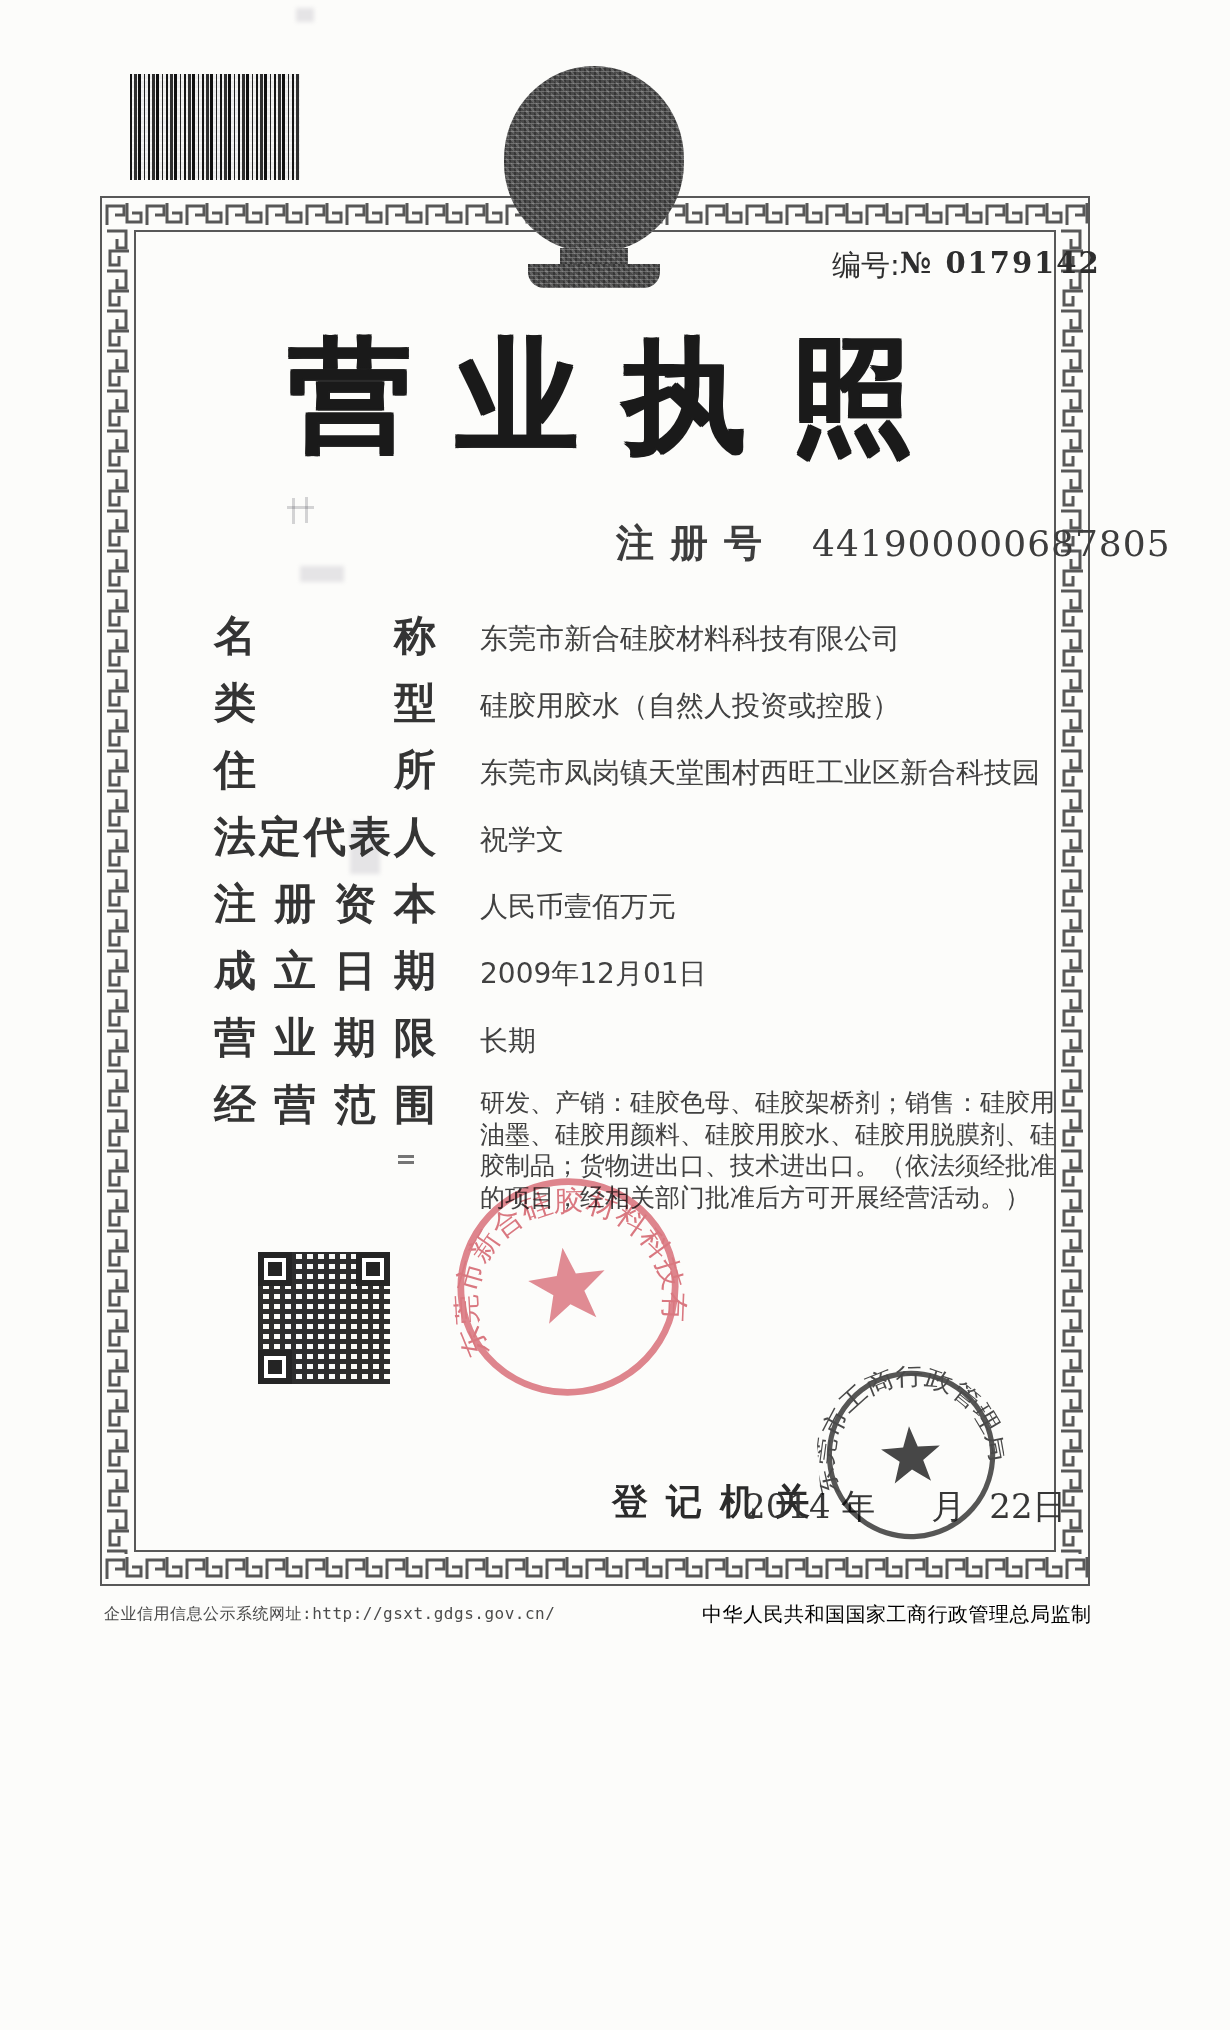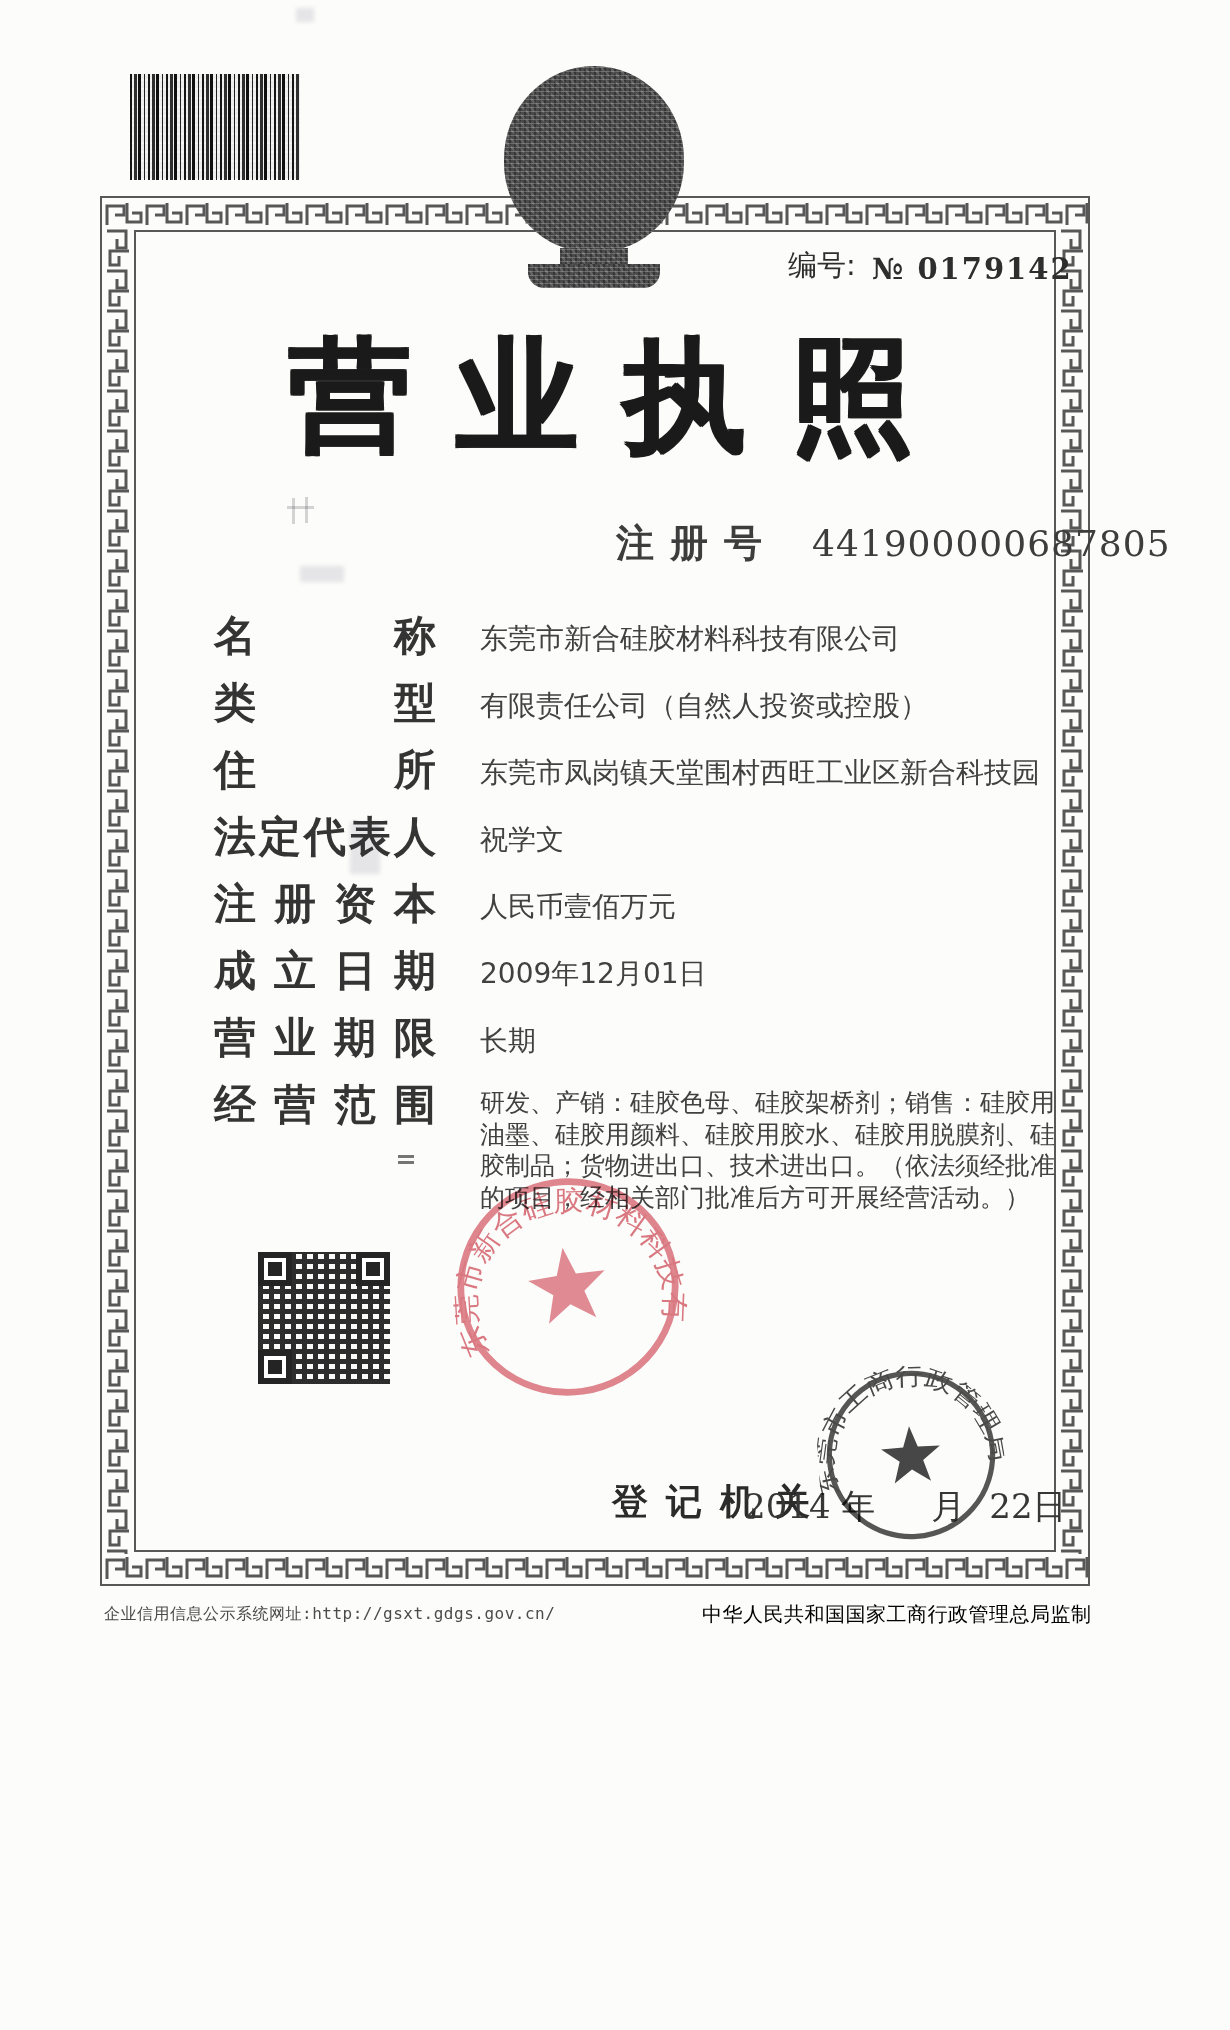--- a/index.html
+++ b/index.html
@@ -29,22 +29,22 @@
          border:2px solid #585858;z-index:1;box-sizing:border-box;}
   .frame-inner{position:absolute;inset:32px;border:2px solid #585858;}
   .strip{position:absolute;}
   .strip-top{left:2px;top:2px;}
   .strip-bottom{left:2px;bottom:2px;}
   .strip-left{left:2px;top:30px;}
   .strip-right{right:2px;top:30px;}
   .mkp{fill:none;stroke:#575757;stroke-width:3;}
 
   
-  .serial{position:absolute;left:788px;top:246px;z-index:4;display:flex;gap:16px;
-          align-items:flex-end;font-size:29px;color:#2e2e2e;}
+  .serial{position:absolute;left:832px;top:246px;z-index:4;display:flex;
+          align-items:flex-start;font-size:29px;color:#2e2e2e;}
   .serial .no{font-family:"DejaVu Serif",serif;font-weight:700;letter-spacing:2px;}
 
   .title{position:absolute;left:288px;top:318px;width:624px;display:flex;z-index:4;
          justify-content:space-between;font-size:122px;line-height:1.25;font-weight:900;
          color:#1a1a1a;font-family:"DejaVu Serif",serif;
          text-shadow:2px 0 0 #1c1c1c,0 2px 0 #1c1c1c,2px 2px 0 #1c1c1c;}
 
   .regno{position:absolute;left:616px;top:518px;display:flex;gap:34px;z-index:4;
          align-items:baseline;color:#3d3d3d;font-family:"DejaVu Serif",serif;justify-content:center;}
   .regno .lbl{font-size:38px;font-weight:600;letter-spacing:16px;}
@@ -176,21 +176,21 @@
         <span>名</span>
         <span>称</span>
       </div>
       <div class="val">东莞市新合硅胶材料科技有限公司</div>
     </div>
     <div class="row">
       <div class="lbl">
         <span>类</span>
         <span>型</span>
       </div>
-      <div class="val">有限责任公司（自然人投资或控股）</div>
+      <div class="val">硅胶用胶水（自然人投资或控股）</div>
     </div>
     <div class="row">
       <div class="lbl">
         <span>住</span>
         <span>所</span>
       </div>
       <div class="val">东莞市凤岗镇天堂围村西旺工业区新合科技园</div>
     </div>
     <div class="row">
       <div class="lbl">

